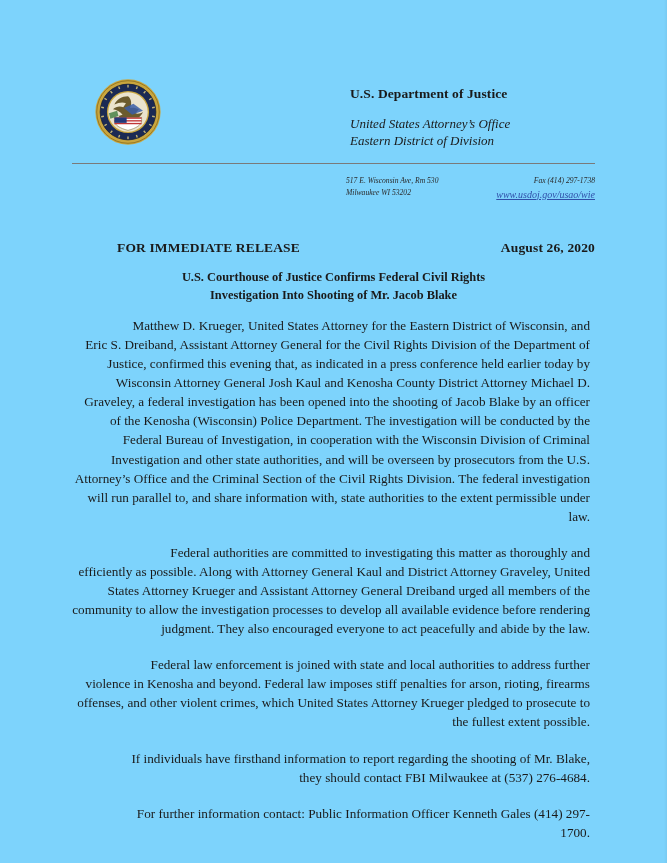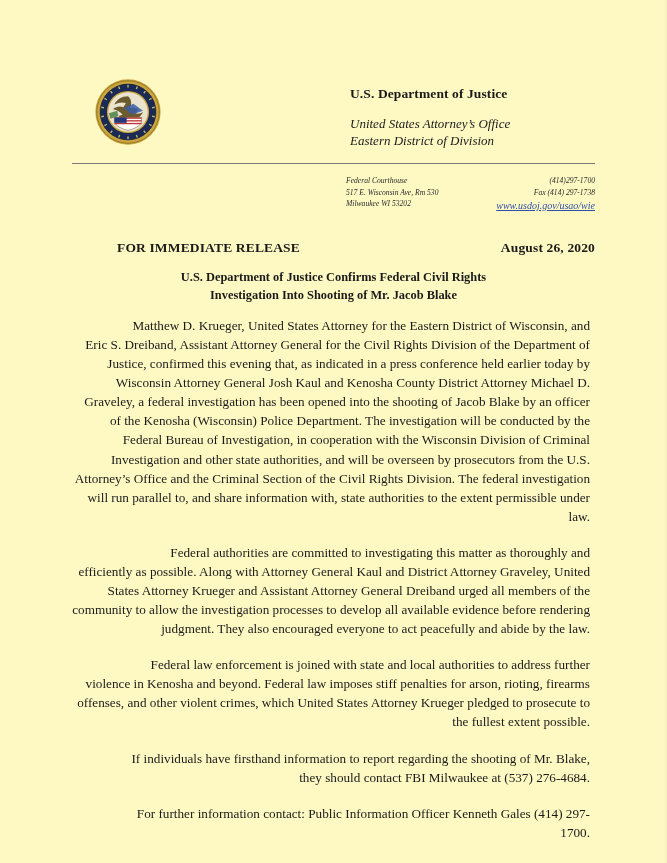--- a/index.html
+++ b/index.html
@@ -14,21 +14,21 @@
     color: #1a1a1a;
     position: relative;
     overflow: hidden;
   }
 
   .page {
     position: absolute;
     left: 0; top: 0;
     width: 667px;
     height: 863px;
-    background: #fef9c3;
+    background: #7dd3fc;
   }
 
   
   .letterhead {
     position: absolute;
     left: 72px;
     top: 76px;
     width: 523px;
     height: 84px;
   }
@@ -199,40 +199,36 @@
         <div>United States Attorney’s Office</div>
         <div>Eastern District of Division</div>
       </div>
     </div>
   </div>
 
   <div class="rule"></div>
 
   <div class="contact">
     <div class="contact-row">
-      <span class="left">Federal Courthouse</span>
-      <span class="right">(414)297-1700</span>
-    </div>
-    <div class="contact-row">
       <span class="left">517 E. Wisconsin Ave, Rm 530</span>
       <span class="right">Fax (414) 297-1738</span>
     </div>
     <div class="contact-row">
       <span class="left">Milwaukee WI 53202</span>
       <span class="right contact-url">www.usdoj.gov/usao/wie</span>
     </div>
   </div>
 
   <div class="release-row">
     <span>FOR IMMEDIATE RELEASE</span>
     <span>August 26, 2020</span>
   </div>
 
   <div class="headline">
-    <div>U.S. Department of Justice Confirms Federal Civil Rights</div>
+    <div>U.S. Courthouse of Justice Confirms Federal Civil Rights</div>
     <div>Investigation Into Shooting of Mr. Jacob Blake</div>
   </div>
 
   <div class="body-copy">
     <p>Matthew D. Krueger, United States Attorney for the Eastern District of Wisconsin, and Eric S. Dreiband, Assistant Attorney General for the Civil Rights Division of the Department of Justice, confirmed this evening that, as indicated in a press conference held earlier today by Wisconsin Attorney General Josh Kaul and Kenosha County District Attorney Michael D. Graveley, a federal investigation has been opened into the shooting of Jacob Blake by an officer of the Kenosha (Wisconsin) Police Department.  The investigation will be conducted by the Federal Bureau of Investigation, in cooperation with the Wisconsin Division of Criminal Investigation and other state authorities, and will be overseen by prosecutors from the U.S. Attorney’s Office and the Criminal Section of the Civil Rights Division.  The federal investigation will run parallel to, and share information with, state authorities to the extent permissible under law.</p>
     <p>Federal authorities are committed to investigating this matter as thoroughly and efficiently as possible.  Along with Attorney General Kaul and District Attorney Graveley, United States Attorney Krueger and Assistant Attorney General Dreiband urged all members of the community to allow the investigation processes to develop all available evidence before rendering judgment.  They also encouraged everyone to act peacefully and abide by the law.</p>
     <p>Federal law enforcement is joined with state and local authorities to address further violence in Kenosha and beyond.  Federal law imposes stiff penalties for arson, rioting, firearms offenses, and other violent crimes, which United States Attorney Krueger pledged to prosecute to the fullest extent possible.</p>
     <p>If individuals have firsthand information to report regarding the shooting of Mr. Blake, they should contact FBI Milwaukee at (537) 276-4684.</p>
     <p>For further information contact: Public Information Officer Kenneth Gales (414) 297-1700.</p>
   </div>

